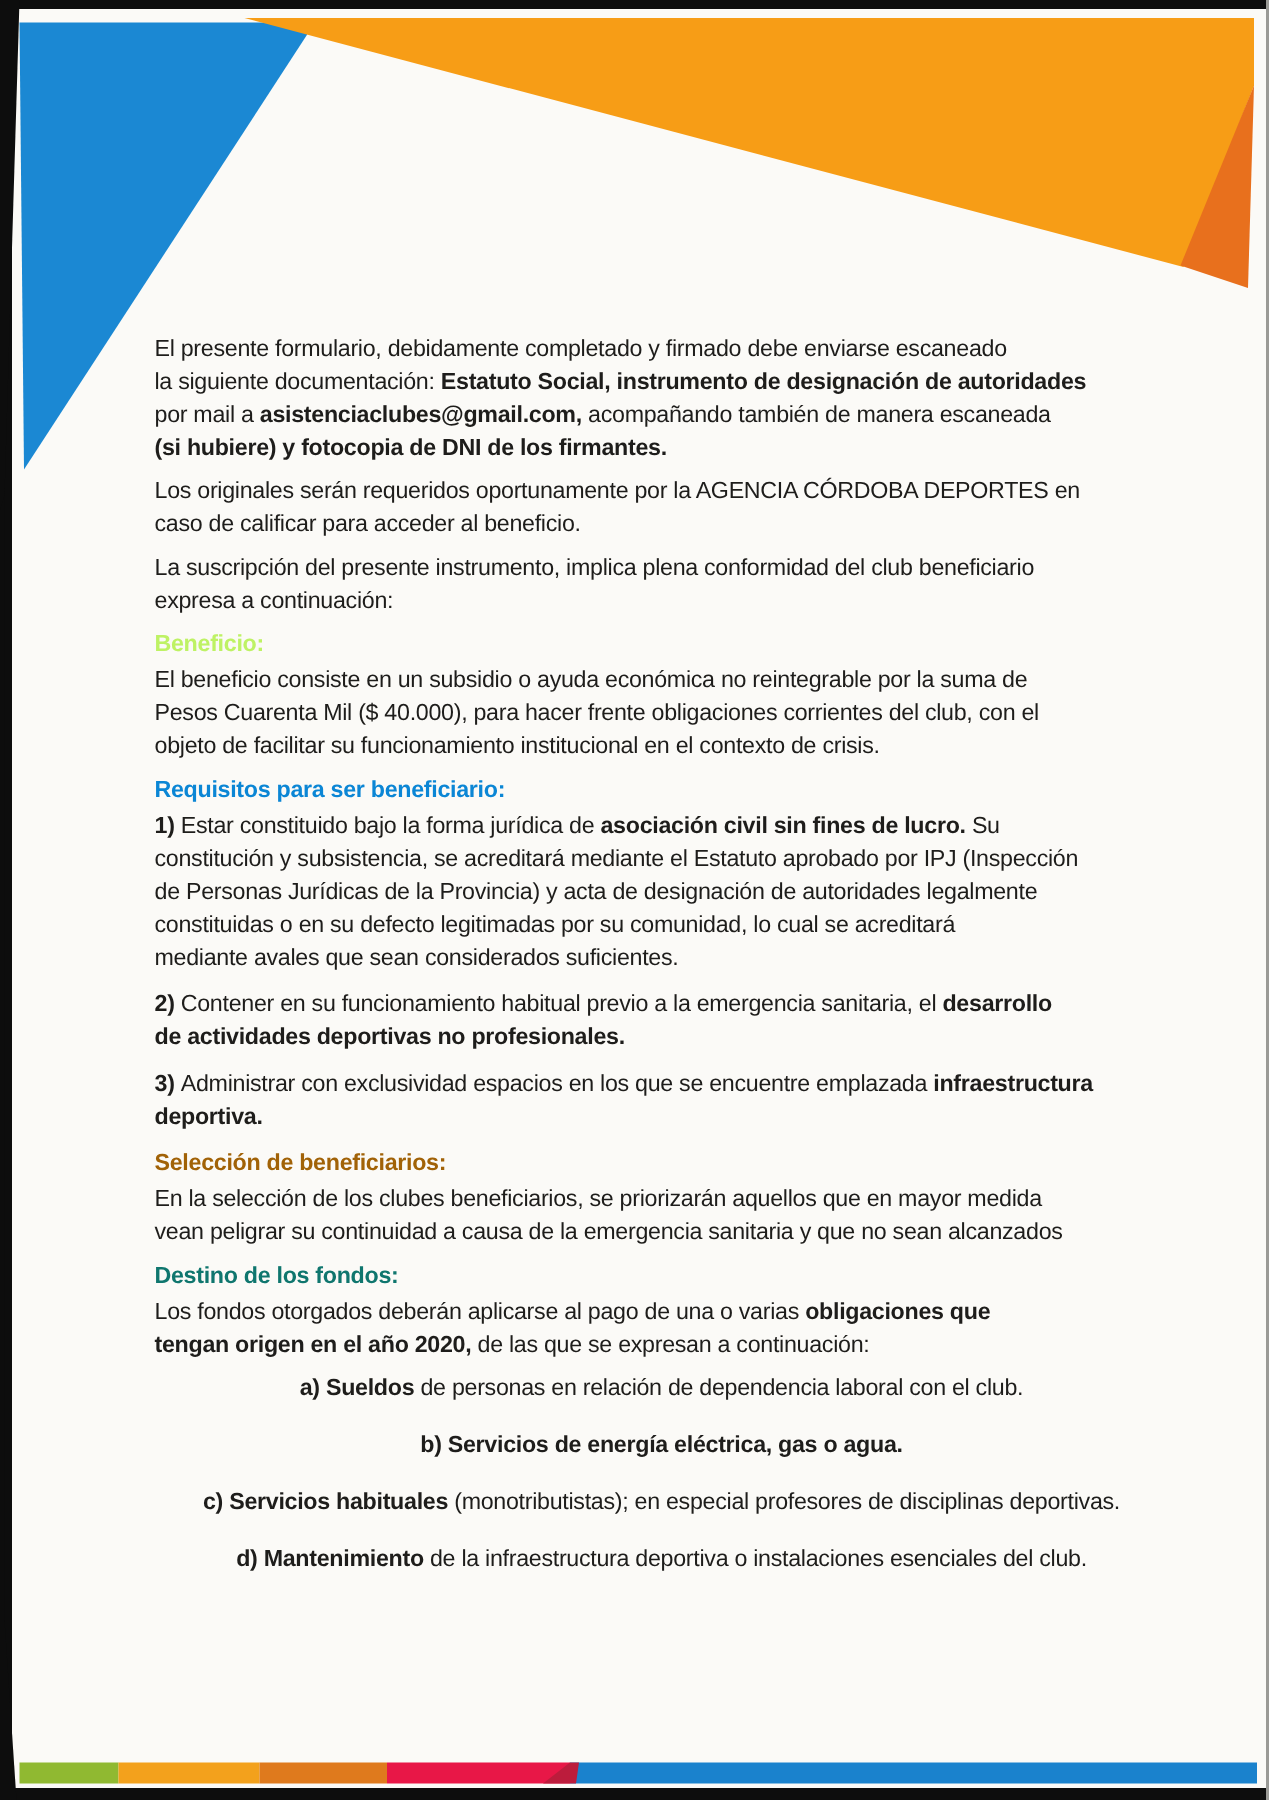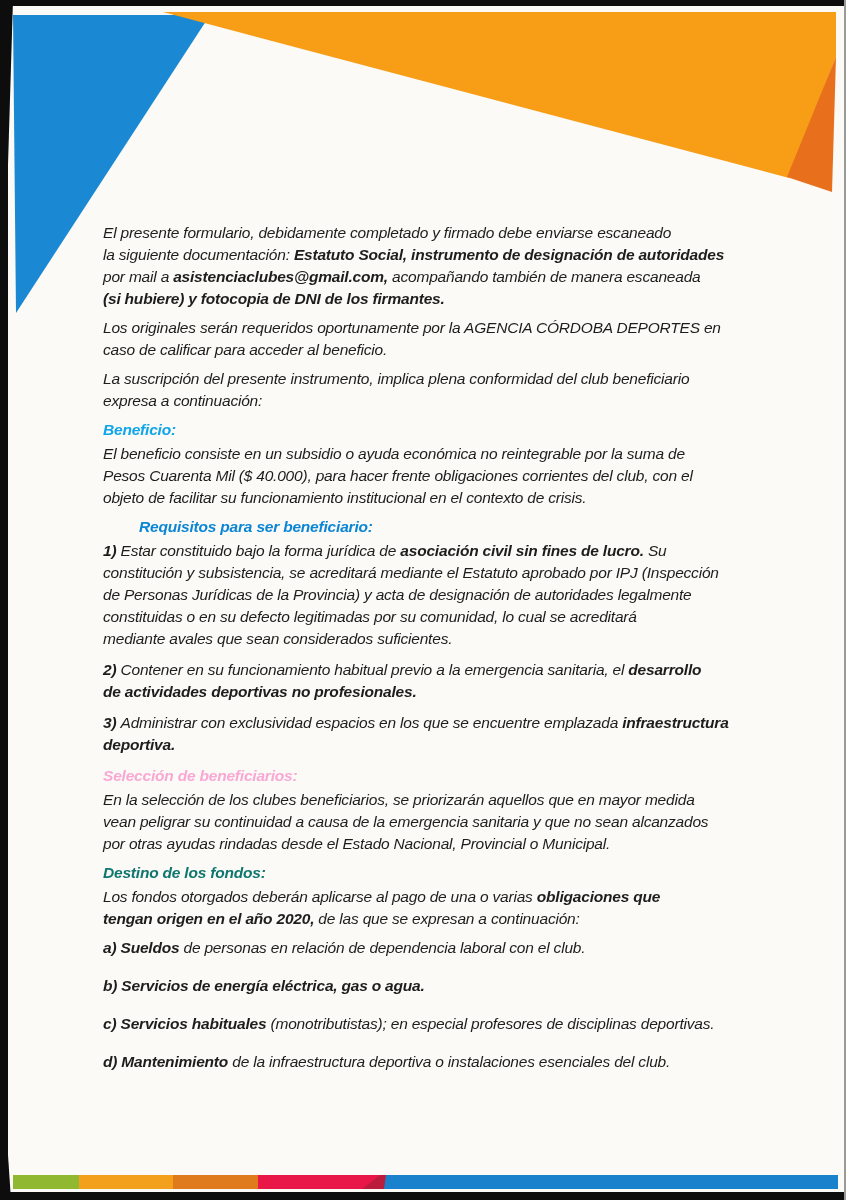--- a/index.html
+++ b/index.html
@@ -6,21 +6,20 @@
   body{
     background:#0d0d0d;
     font-family:"Liberation Sans","DejaVu Sans",sans-serif;
     -webkit-font-smoothing:antialiased;
   }
   .page{
     position:relative;
     width:846px;height:1200px;
     overflow:hidden;
     background:#0d0d0d;
-    font-style:italic;
   }
   .paper{
     position:absolute;
     left:8px;top:6px;
     width:836px;height:1186px;
     background:#fbfaf7;
     z-index:0;
   }
   .decor-layer{
     position:absolute;left:0;top:0;
@@ -33,21 +32,21 @@
     left:103px;top:222px;
     width:676px;
     z-index:2;
     color:#1e1d1b;
     font-size:15.5px;
     line-height:22px;
     letter-spacing:-0.2px;
   }
   .para{margin:0 0 7px 0;}
   .nitem{margin:0 0 9px 0;}
-  .litem{margin:2px 0 16px 0;}
+  .litem{margin:2px 0 16px 0;text-align:center;}
   .heading{
     margin:4px 0 2px 0;
     font-weight:700;
     color:#0b86d5;
   }
   .line{white-space:nowrap;}
   .b{font-weight:700;}
 </style>
 </head>
 <body>
@@ -85,47 +84,46 @@
         <div class="line"><span class="b">(si hubiere) y fotocopia de DNI de los firmantes.</span></div>
       </div>
       <div class="para">
         <div class="line"><span>Los originales serán requeridos oportunamente por la AGENCIA CÓRDOBA DEPORTES en</span></div>
         <div class="line"><span>caso de calificar para acceder al beneficio.</span></div>
       </div>
       <div class="para">
         <div class="line"><span>La suscripción del presente instrumento, implica plena conformidad del club beneficiario</span></div>
         <div class="line"><span>expresa a continuación:</span></div>
       </div>
-      <div class="heading" style="color: #0ea5e9;">Beneficio:</div>
+      <div class="heading" style="color: #bef264;">Beneficio:</div>
       <div class="para">
         <div class="line"><span>El beneficio consiste en un subsidio o ayuda económica no reintegrable por la suma de</span></div>
         <div class="line"><span>Pesos Cuarenta Mil ($ 40.000), para hacer frente obligaciones corrientes del club, con el</span></div>
         <div class="line"><span>objeto de facilitar su funcionamiento institucional en el contexto de crisis.</span></div>
       </div>
-      <div class="heading" style="color: rgb(11, 134, 213); margin-left: 36px;">Requisitos para ser beneficiario:</div>
+      <div class="heading" style="color: rgb(11, 134, 213);">Requisitos para ser beneficiario:</div>
       <div class="nitem">
         <div class="line"><span class="b">1) </span><span>Estar constituido bajo la forma jurídica de </span><span class="b">asociación civil sin fines de lucro.</span><span> Su</span></div>
         <div class="line"><span>constitución y subsistencia, se acreditará mediante el Estatuto aprobado por IPJ (Inspección</span></div>
         <div class="line"><span>de Personas Jurídicas de la Provincia) y acta de designación de autoridades legalmente</span></div>
         <div class="line"><span>constituidas o en su defecto legitimadas por su comunidad, lo cual se acreditará</span></div>
         <div class="line"><span>mediante avales que sean considerados suficientes.</span></div>
       </div>
       <div class="nitem">
         <div class="line"><span class="b">2) </span><span>Contener en su funcionamiento habitual previo a la emergencia sanitaria, el </span><span class="b">desarrollo</span></div>
         <div class="line"><span class="b">de actividades deportivas no profesionales.</span></div>
       </div>
       <div class="nitem">
         <div class="line"><span class="b">3) </span><span>Administrar con exclusividad espacios en los que se encuentre emplazada </span><span class="b">infraestructura</span></div>
         <div class="line"><span class="b">deportiva.</span></div>
       </div>
-      <div class="heading" style="color: #f9a8d4;">Selección de beneficiarios:</div>
+      <div class="heading" style="color: #a16207;">Selección de beneficiarios:</div>
       <div class="para">
         <div class="line"><span>En la selección de los clubes beneficiarios, se priorizarán aquellos que en mayor medida</span></div>
         <div class="line"><span>vean peligrar su continuidad a causa de la emergencia sanitaria y que no sean alcanzados</span></div>
-        <div class="line"><span>por otras ayudas rindadas desde el Estado Nacional, Provincial o Municipal.</span></div>
       </div>
       <div class="heading" style="color: #0f766e;">Destino de los fondos:</div>
       <div class="para">
         <div class="line"><span>Los fondos otorgados deberán aplicarse al pago de una o varias </span><span class="b">obligaciones que</span></div>
         <div class="line"><span class="b">tengan origen en el año 2020,</span><span> de las que se expresan a continuación:</span></div>
       </div>
       <div class="litem">
         <div class="line"><span class="b">a) Sueldos</span><span> de personas en relación de dependencia laboral con el club.</span></div>
       </div>
       <div class="litem">

